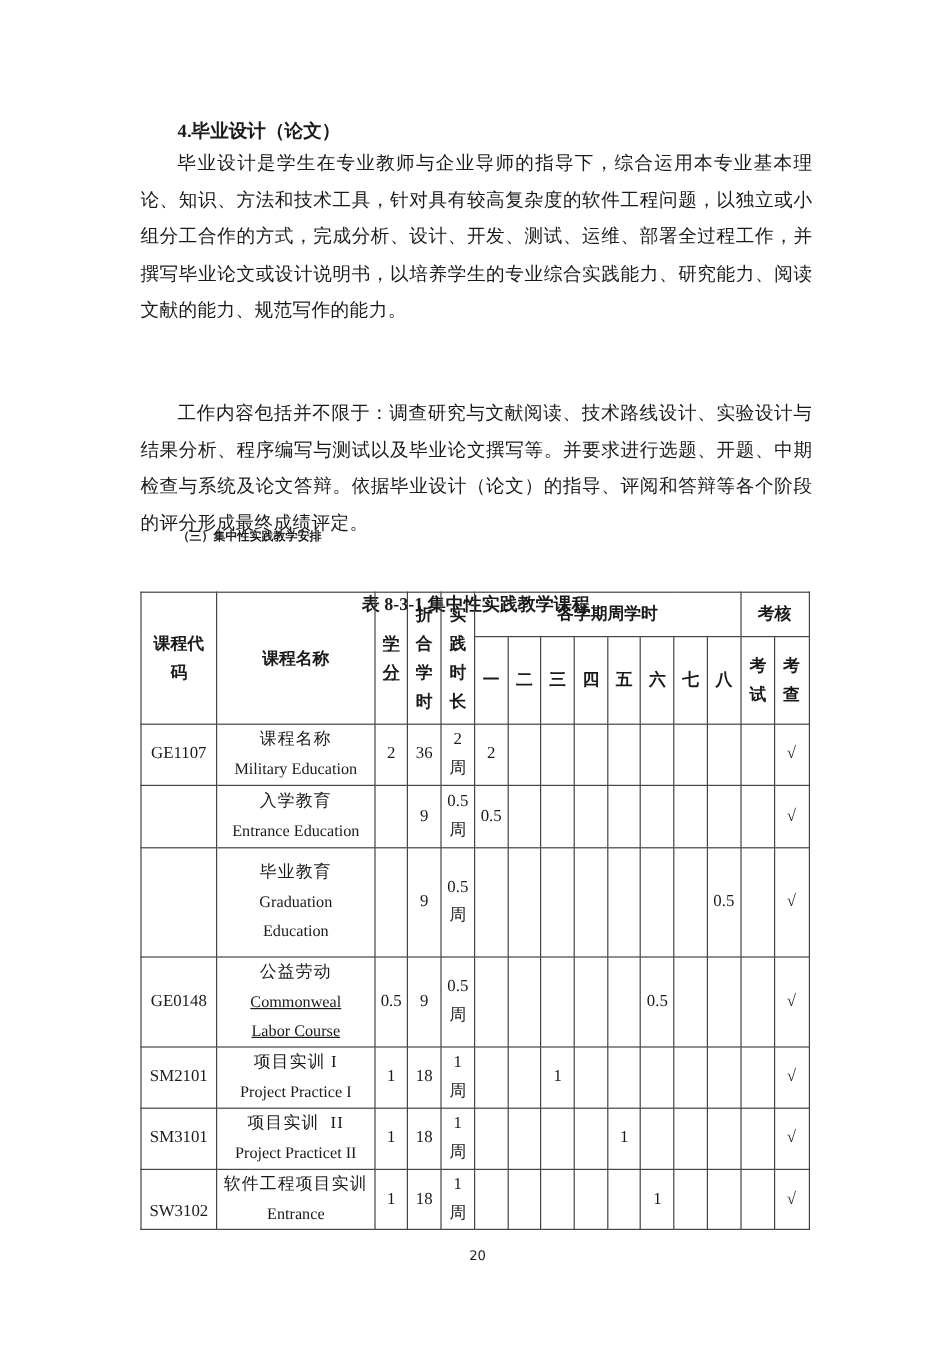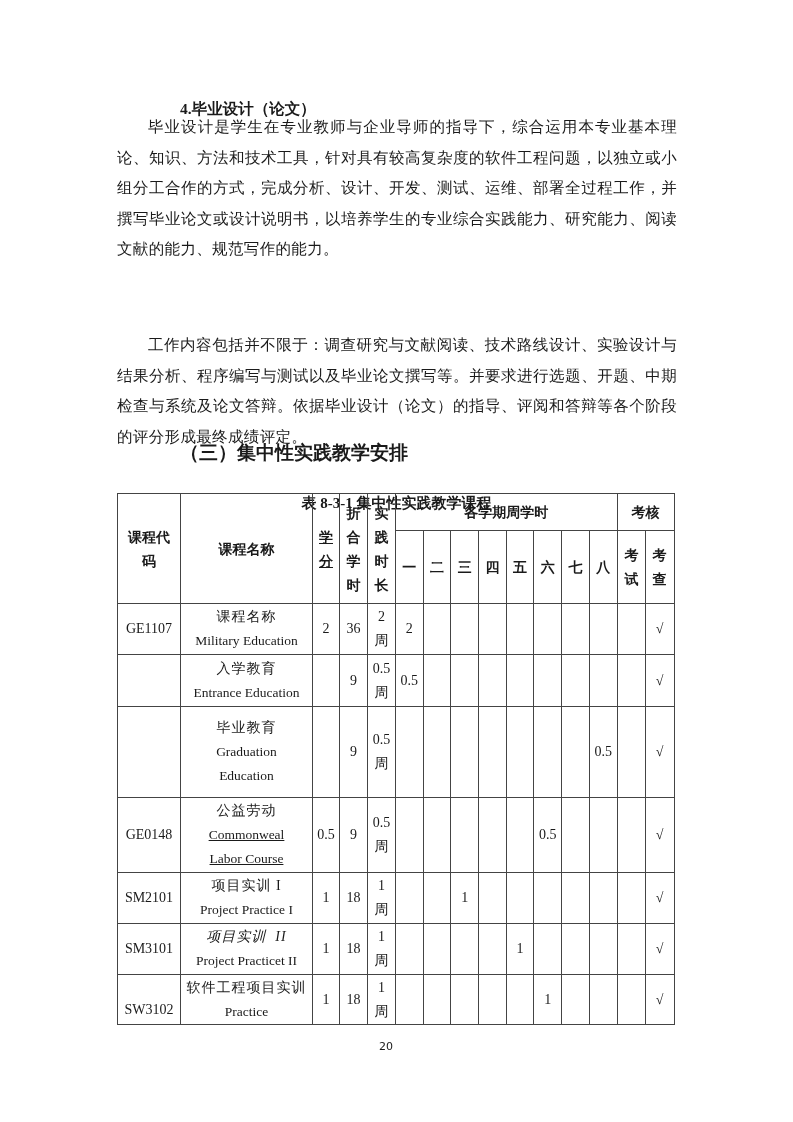--- a/index.html
+++ b/index.html
@@ -1,44 +1,44 @@
 <!DOCTYPE html>
 <html><head>
 <meta charset="utf-8">
 <style>
   html, body { margin: 0; padding: 0; background: #ffffff; }
   body { width: 793px; height: 1122px; position: relative; overflow: hidden;
          font-family: "Liberation Serif", "DejaVu Serif", serif; color: #1a1a1a; }
-  .abs { position: absolute; margin-left: 32px; }
+  .abs { position: absolute; }
   .heading { font-weight: bold; font-size: 15.5px; }
   .para { position: absolute; left: 117px; width: 560px; font-size: 15.5px; line-height: 30.6px;
           text-align: justify; text-indent: 31px; letter-spacing: 0.35px; }
   .caption { position: absolute; left: 0; width: 793px; text-align: center; top: 494px;
              font-weight: bold; font-size: 15px; }
   table.curr { position: absolute; left: 117px; top: 493px; border-collapse: collapse;
                table-layout: fixed; font-size: 14px; }
   table.curr td { border: 1.3px solid #444; text-align: center; vertical-align: middle; padding: 0;
                   line-height: 24px; }
   .th-bold { font-weight: bold; font-family: "DejaVu Sans", "Liberation Sans", sans-serif; font-size: 14px; }
   .vert { line-height: 24.5px; }
   .sub { font-size: 13.5px; line-height: 24px; }
   .code { font-size: 14px; }
   .zh { letter-spacing: 1px; }
-  .pageno { position: absolute; top: 1040px; left: 0; width: 772px; text-align: center;
+  .pageno { position: absolute; top: 1040px; left: 12px; width: 772px; text-align: center;
             font-family: "DejaVu Sans", "Liberation Sans", sans-serif; font-size: 11px; }
 </style>
 </head>
 <body>
 
 <div class="abs heading" style="left:148px; top:99px;">4.毕业设计（论文）</div>
 
-<div class="para" style="top:112px;">毕业设计是学生在专业教师与企业导师的指导下，综合运用本专业基本理论、知识、方法和技术工具，针对具有较高复杂度的软件工程问题，以独立或小组分工合作的方式，完成分析、设计、开发、测试、运维、部署全过程工作，并撰写毕业论文或设计说明书，以培养学生的专业综合实践能力、研究能力、阅读文献的能力、规范写作的能力。</div>
+<div class="para" style="top:122px;">毕业设计是学生在专业教师与企业导师的指导下，综合运用本专业基本理论、知识、方法和技术工具，针对具有较高复杂度的软件工程问题，以独立或小组分工合作的方式，完成分析、设计、开发、测试、运维、部署全过程工作，并撰写毕业论文或设计说明书，以培养学生的专业综合实践能力、研究能力、阅读文献的能力、规范写作的能力。</div>
 <div class="para" style="top:282px;margin-top:48px;">工作内容包括并不限于：调查研究与文献阅读、技术路线设计、实验设计与结果分析、程序编写与测试以及毕业论文撰写等。并要求进行选题、开题、中期检查与系统及论文答辩。依据毕业设计（论文）的指导、评阅和答辩等各个阶段的评分形成最终成绩评定。</div>
 
-<div class="abs heading" style="left:148px; top:440px; font-size:19px;">（三）集中性实践教学安排</div>
+<div class="abs heading" style="left:148px; top:440px; font-size:10px;">（三）集中性实践教学安排</div>
 
 <div class="caption">表 8-3-1  集中性实践教学课程</div>
 
 <table class="curr">
   <colgroup>
     <col style="width:63px">
       <col style="width:132px">
       <col style="width:27px">
       <col style="width:28px">
       <col style="width:28px">
@@ -192,21 +192,21 @@
     <td></td>
     <td></td>
     <td></td>
     <td></td>
     <td>√</td>
   </tr>
 
   <tr style="height:51px">
     <td class="code">SM3101</td>
     <td>
-          <div class="zh" style="white-space:pre;font-style:italic;">项目实训  II</div>
+          <div class="zh" style="white-space:pre;">项目实训  II</div>
           <div class="sub">Project Practicet II</div>
         </td>
     <td>1</td>
     <td>18</td>
     <td>
           <div>1</div>
           <div>周</div>
         </td>
     <td></td>
     <td></td>
@@ -217,21 +217,21 @@
     <td></td>
     <td></td>
     <td></td>
     <td>√</td>
   </tr>
 
   <tr style="height:50px">
     <td class="code" style="vertical-align:bottom; padding-bottom:2px;">SW3102</td>
     <td>
           <div class="zh">软件工程项目实训</div>
-          <div class="sub">Practice</div>
+          <div class="sub">Entrance</div>
         </td>
     <td>1</td>
     <td>18</td>
     <td>
           <div>1</div>
           <div>周</div>
         </td>
     <td></td>
     <td></td>
     <td></td>

